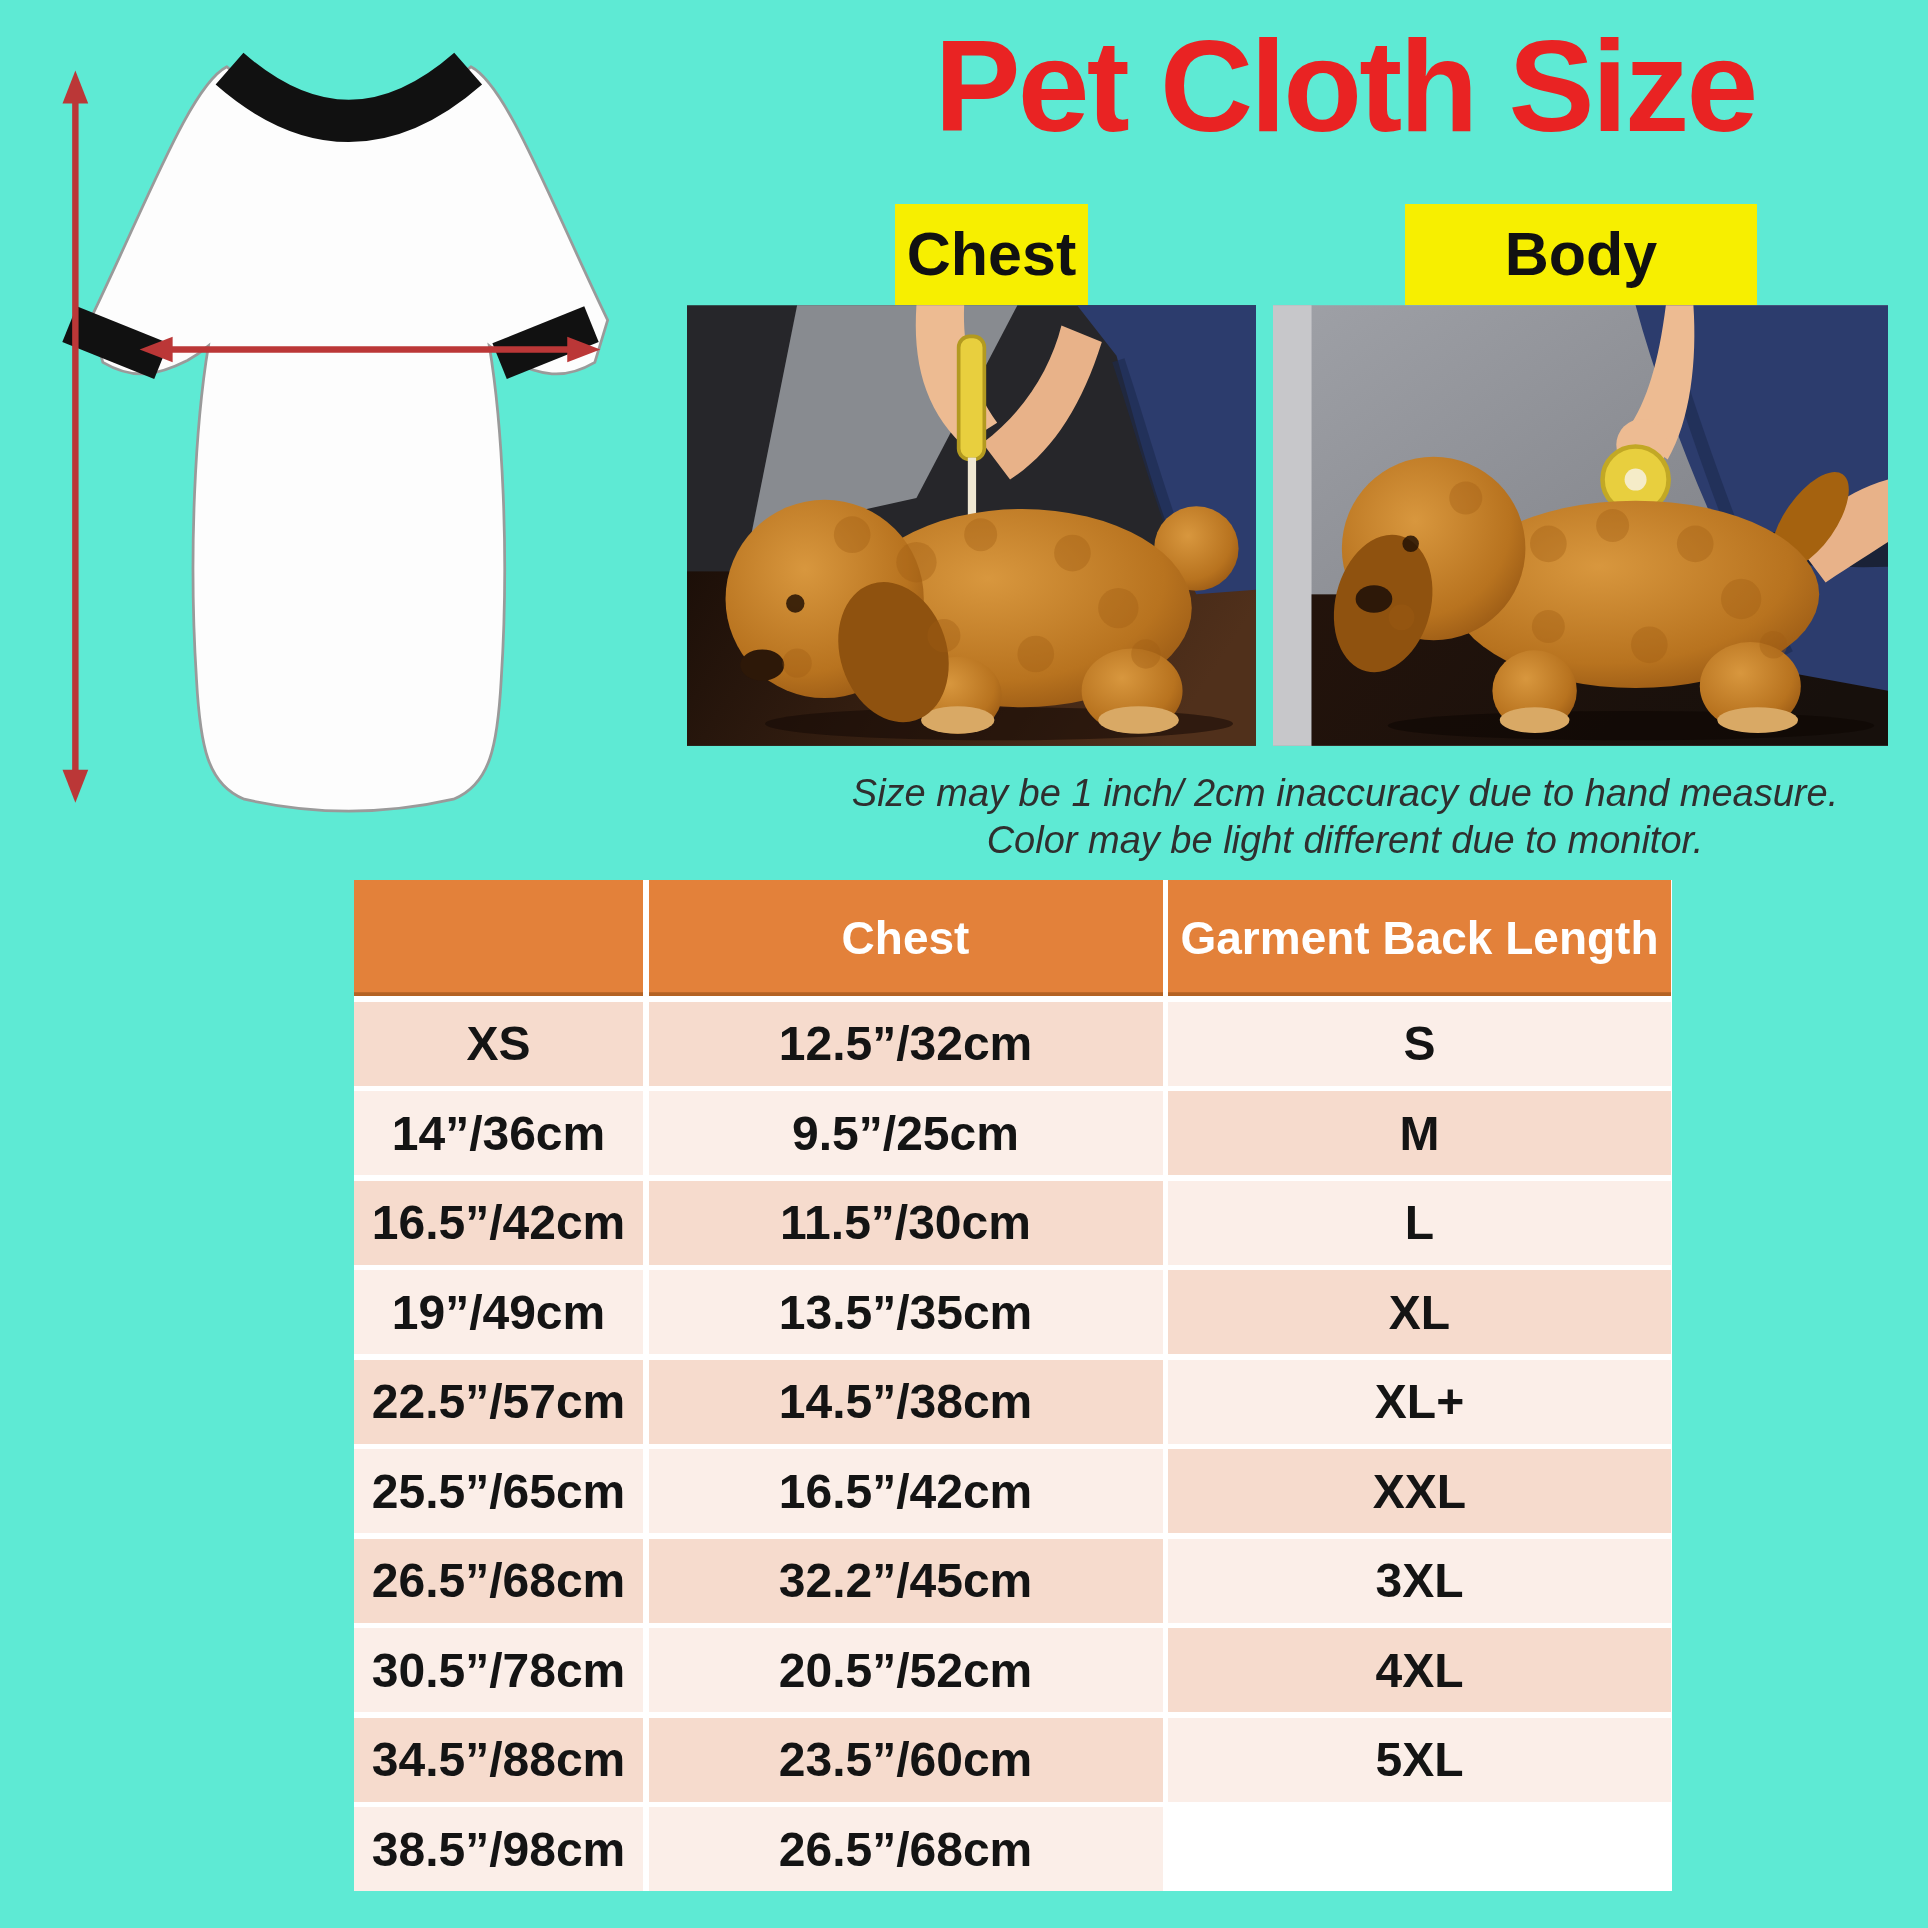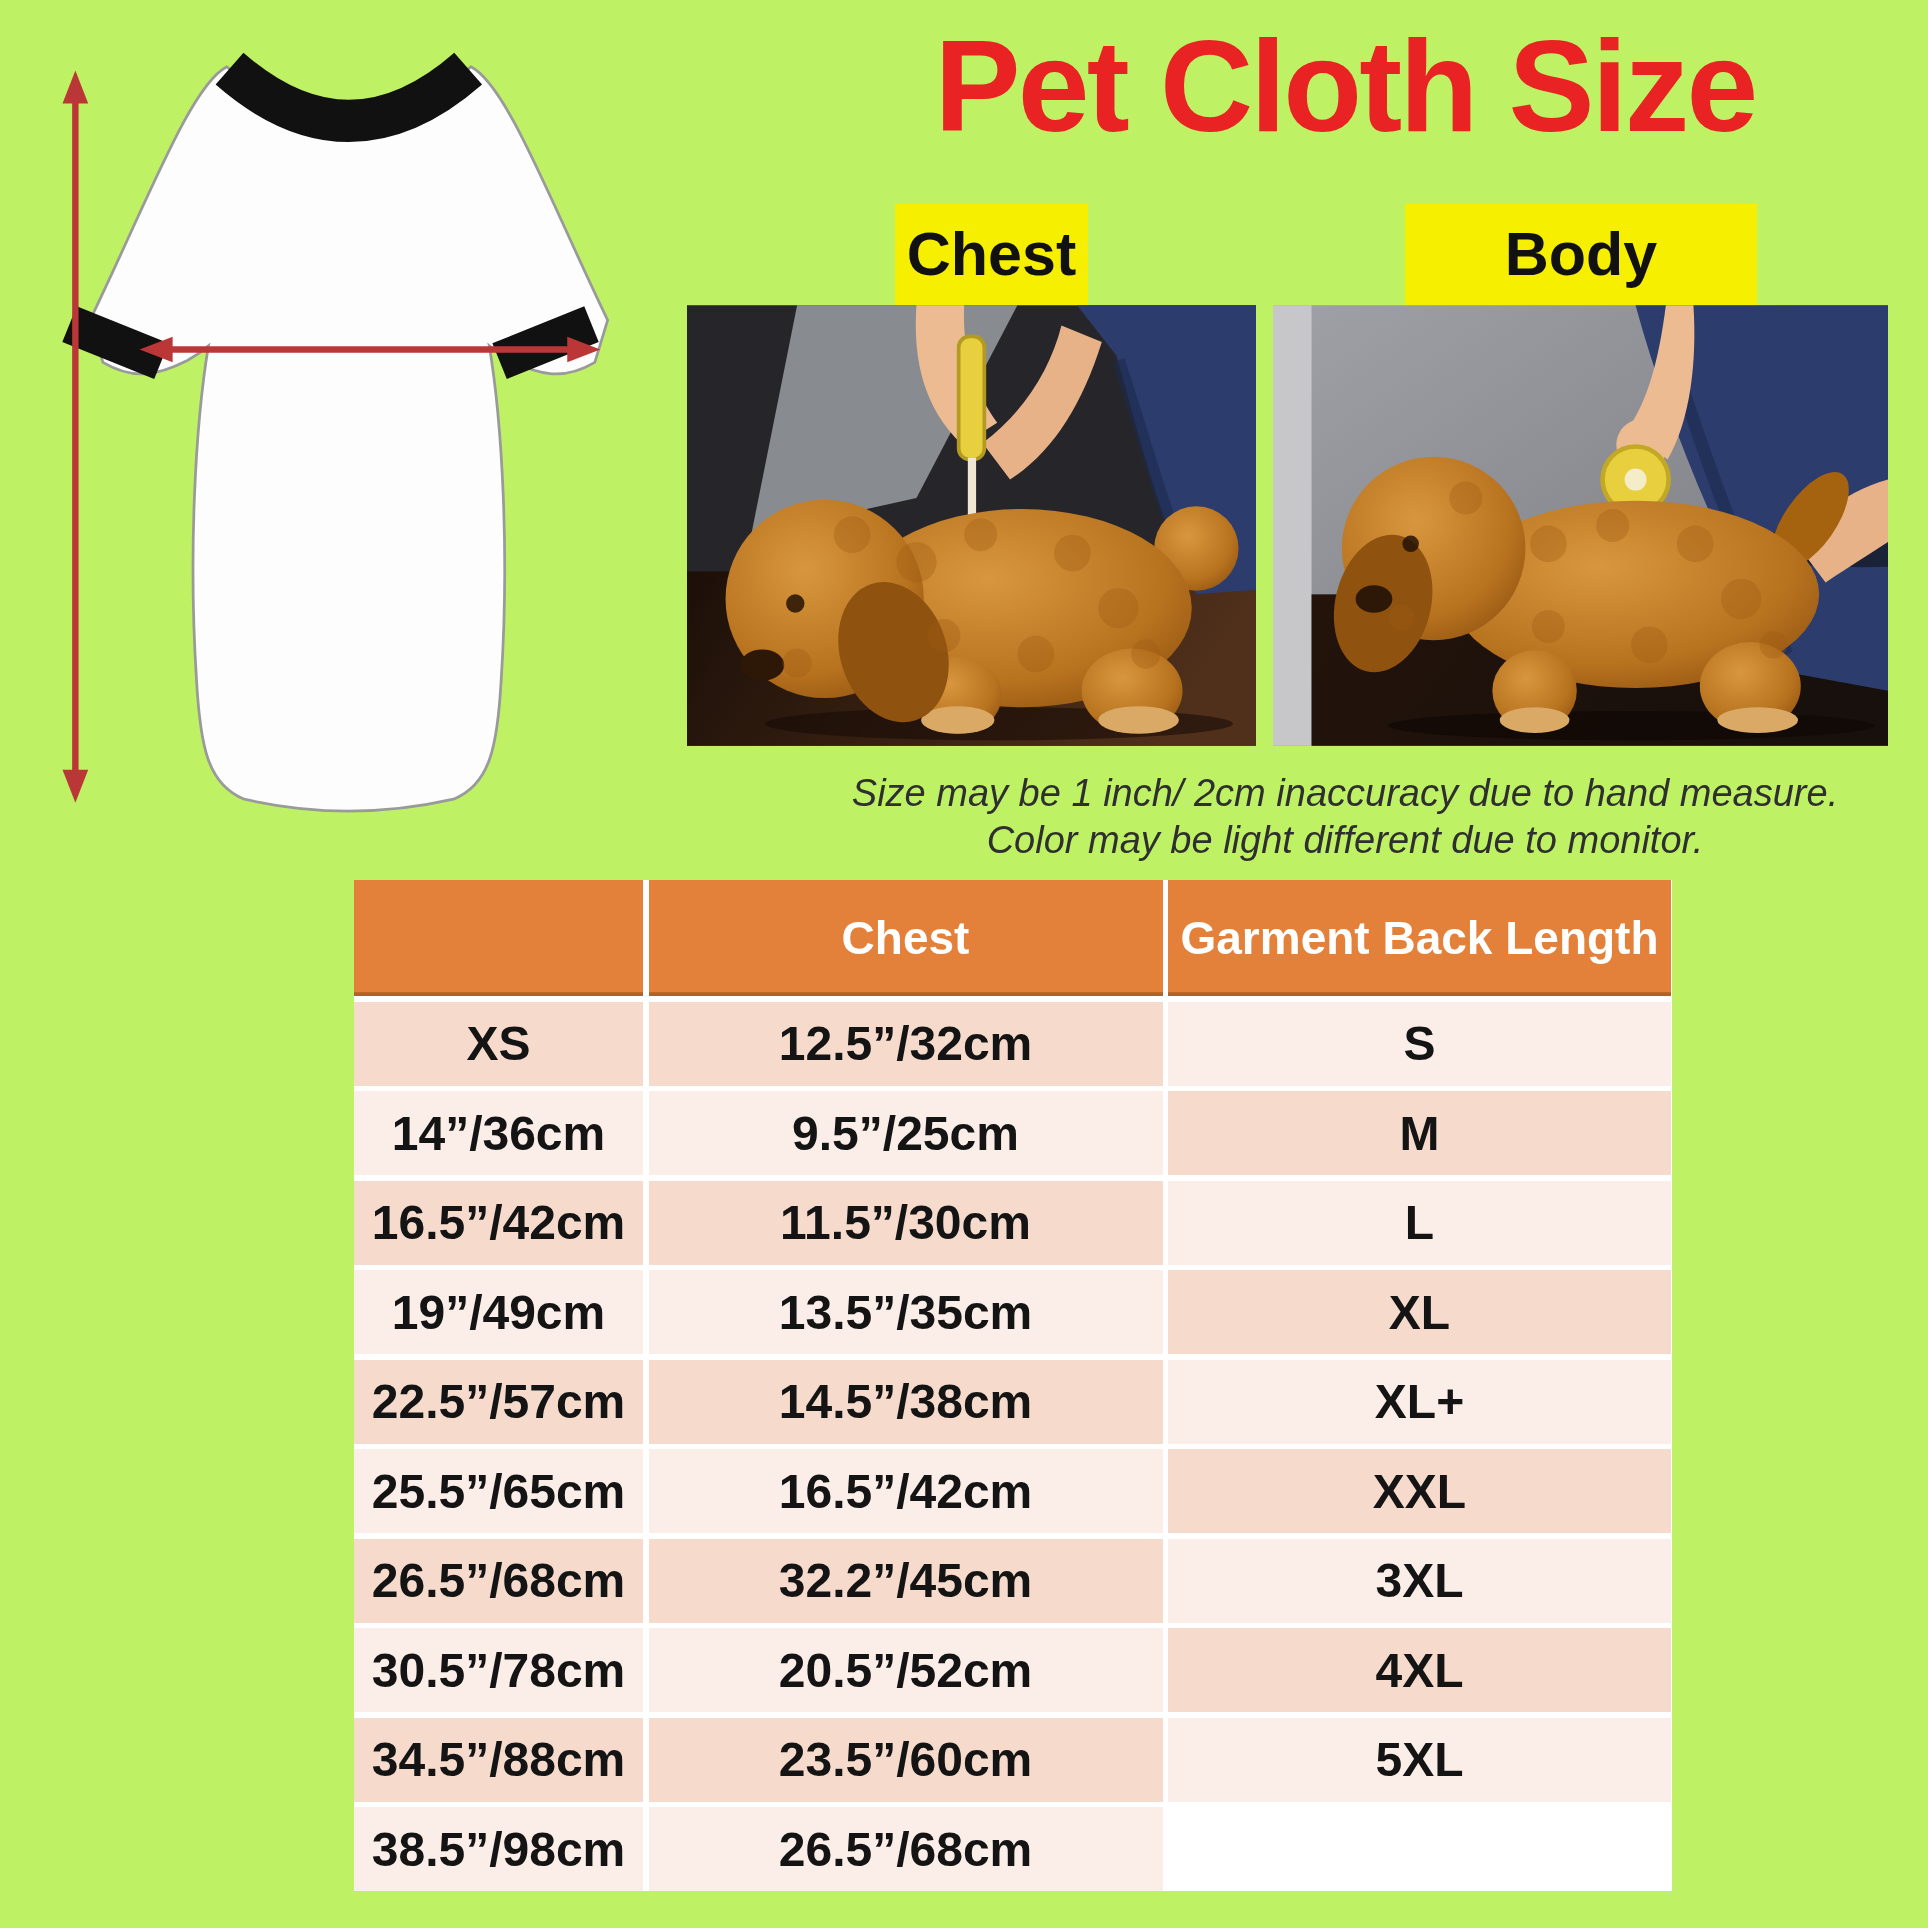--- a/index.html
+++ b/index.html
@@ -1,17 +1,17 @@
 <!DOCTYPE html>
 <html style="--title-red: #e92323; --highlight-yellow: #f7ef00; --arrow-red: #bb3737; --table-header-orange: #e3813a; --row-dark: #f6dbcd; --row-light: #fbeee8;font-size:14.7px"><head>
 <meta charset="utf-8">
 <style>
   html,body{margin:0;padding:0;background:#ffffff;}
   .canvas{
-    position:relative;width:1928px;height:1928px;background:#bef264;overflow:hidden;
+    position:relative;width:1928px;height:1928px;background:#5eead4;overflow:hidden;
     font-family:"Liberation Sans","DejaVu Sans",sans-serif;
   }
   
   .main-title{
     position:absolute;left:762px;top:13px;width:1166px;height:147px;
     line-height:147px;text-align:center;font-size:129px;font-weight:bold;
     letter-spacing:-2.8px;color:var(--title-red,#e92323);white-space:nowrap;
   }
   
   .measure-label{

